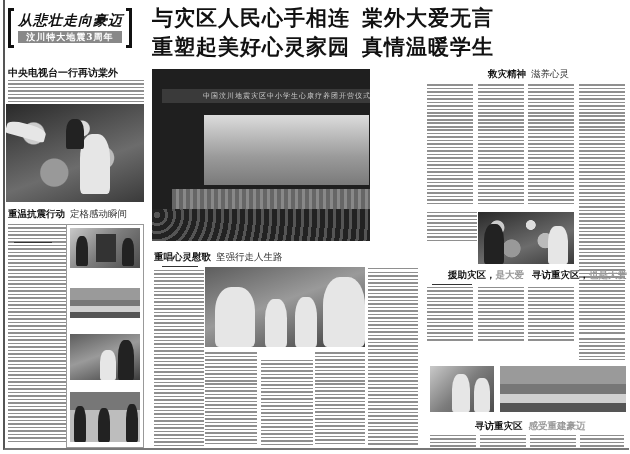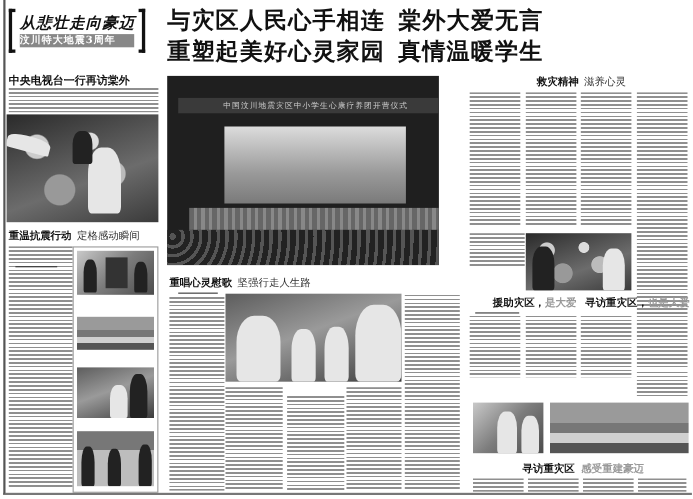--- a/index.html
+++ b/index.html
@@ -3,21 +3,21 @@
 <meta charset="utf-8">
 <style>
   html, body { margin:0; padding:0; background:#fff; }
   body { width:630px; height:454px; position:relative; overflow:hidden; font-family:"DejaVu Sans", sans-serif; color:#111; }
   .frame { position:absolute; left:3px; top:0; width:626px; height:450px; border-left:2px solid #555; border-bottom:2px solid #777; box-sizing:border-box; }
   
   .logo-box { position:absolute; left:8px; top:8px; width:124px; height:40px; }
   .brk-l { position:absolute; left:0; top:0; width:6px; height:40px; border:3px solid #111; border-right:none; box-sizing:border-box; }
   .brk-r { position:absolute; right:0; top:0; width:6px; height:40px; border:3px solid #111; border-left:none; box-sizing:border-box; }
   .logo-title { position:absolute; left:10px; top:4px; font-family:"DejaVu Serif", serif; font-style:italic; font-weight:bold; font-size:14px; letter-spacing:1px; color:#111; }
-  .logo-sub { position:absolute; left:10px; top:23px; width:104px; height:12px; background:#888; color:#fff; font-family:"DejaVu Serif", serif; font-weight:bold; font-size:9px; line-height:12px; text-align:left; letter-spacing:1px; }
+  .logo-sub { position:absolute; left:10px; top:23px; width:104px; height:12px; background:#888; color:#fff; font-family:"DejaVu Serif", serif; font-weight:bold; font-size:9px; line-height:12px; text-align:center; letter-spacing:1px; }
   .headline { position:absolute; left:152px; font-family:"DejaVu Sans", sans-serif; font-weight:bold; font-size:21px; letter-spacing:1px; white-space:nowrap; color:#111; }
   .headline .b { font-weight:900; margin-left:12px;text-align:center; }
   
   .sh { position:absolute; font-weight:bold; font-size:9.5px; white-space:nowrap; color:#111; }
   .sh .lt { font-weight:normal; color:#333; margin-left:5px; }
   .sh .grey { font-weight:bold; color:#999; font-family:"DejaVu Serif", serif; }
   
   .txt { position:absolute; background:repeating-linear-gradient(to bottom, #6a6a6a 0px, #6a6a6a 1.5px, #fff 1.5px, #fff 3.5px); opacity:.75; }
   .rule { position:absolute; height:2px; background:#333; }
   
@@ -86,21 +86,21 @@
 <div class="photo ph-mid" style="left:70px;top:334px;width:70px;height:46px;">
   <div class="figw" style="left:30px;top:16px;width:16px;height:30px;"></div>
   <div class="fig" style="left:48px;top:6px;width:16px;height:40px;"></div>
 </div>
 <div class="photo ph-outdoor" style="left:70px;top:392px;width:70px;height:50px;">
   <div class="fig" style="left:4px;top:14px;width:12px;height:36px;"></div>
   <div class="fig" style="left:28px;top:16px;width:12px;height:34px;"></div>
   <div class="fig" style="left:56px;top:12px;width:12px;height:38px;"></div>
 </div>
 
-<div class="photo ph-hall" style="left:152px;top:69px;width:247px;height:172px;">
+<div class="photo ph-hall" style="left:152px;top:69px;width:218px;height:172px;">
   <div class="hall-banner">中国汶川地震灾区中小学生心康疗养团开营仪式</div>
   <div class="hall-screen"></div>
   <div class="hall-stage"></div>
   <div class="hall-audience"></div>
 </div>
 
 <div class="sh" style="left:154px;top:251px;text-align:right;">
   <span>重唱心灵慰歌</span><span class="lt">坚强行走人生路</span>
 </div>
 <div class="rule" style="left:162px;top:266px;width:36px;height:1px;"></div>

